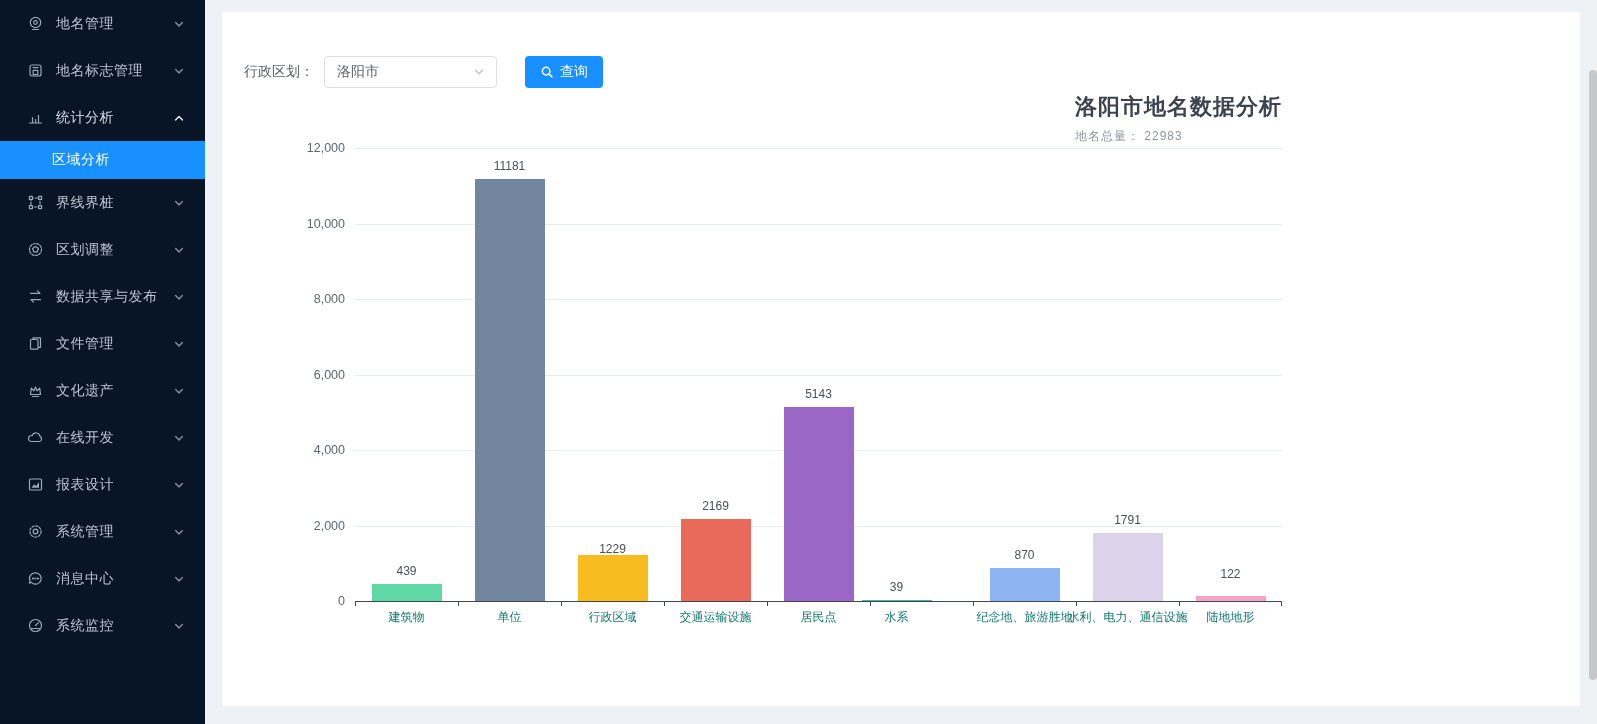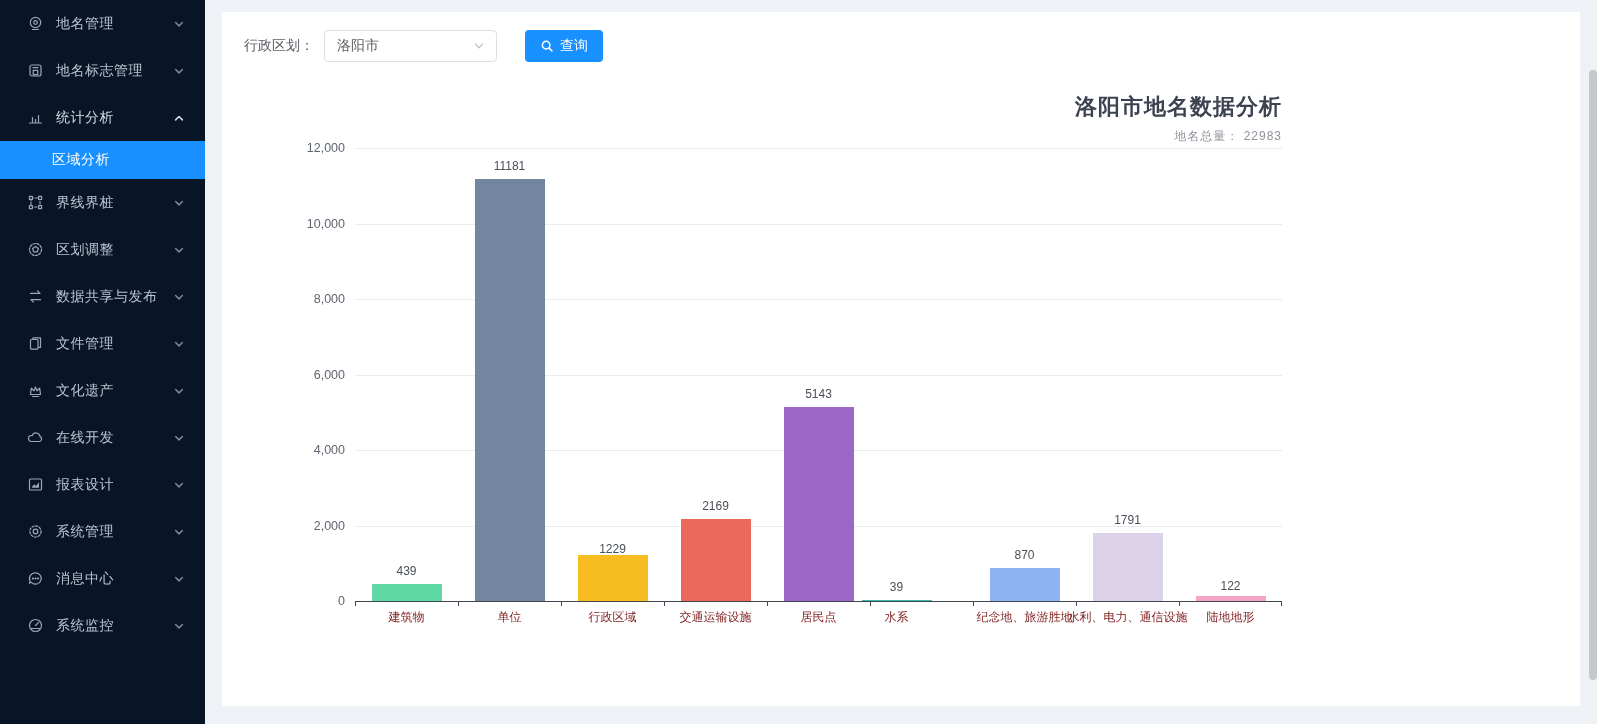--- a/index.html
+++ b/index.html
@@ -33,61 +33,61 @@
   .nav-item.expanded .nav-chevron { color:#d7dee8; }
 
   
   .main { position:absolute; left:205px; top:0; width:1392px; height:724px; background:#eef1f5; }
   .card {
     position:absolute; left:17px; top:12px; width:1358px; height:694px;
     background:#ffffff; border-radius:2px;
   }
 
   
-  .toolbar { display:flex; align-items:center; padding:18px 0 0 22px; }
+  .toolbar { display:flex; align-items:center; padding:44px 0 0 22px; }
   .toolbar-label { font-size:14px; color:#5a5e66; margin-right:10px; }
   .select {
     width:173px; height:32px; border:1px solid #dcdfe6; border-radius:4px;
     display:flex; align-items:center; padding:0 10px 0 12px;
     font-size:14px; color:#606266; cursor:pointer; background:#fff;
   }
   .select-value { flex:1; }
   .select-arrow { color:#c0c4cc; display:inline-flex; }
   .select-arrow svg { width:14px; height:14px; }
   .query-btn {
     margin-left:28px; height:32px; padding:0 15px; border:none; border-radius:4px;
     background:#1890ff; color:#fff; font-size:14px; display:flex; align-items:center;
     cursor:pointer; font-family:inherit;
   }
   .query-btn .btn-icon { display:inline-flex; margin-right:6px; }
   .query-btn svg { width:14px; height:14px; }
 
   
-  .chart-head { position:absolute; top:80px; right:298px; text-align:right; }
+  .chart-head { position:absolute; top:80px; right:298px; text-align:left; }
   .chart-title { font-size:22px; font-weight:bold; color:#3d4250; letter-spacing:1px; }
   .chart-subtitle { font-size:12px; color:#8e939c; margin-top:6px; letter-spacing:1px; }
 
   
   .plot { position:absolute; left:133px; top:136px; width:927px; height:453px; }
   .gridline { position:absolute; left:0; width:100%; height:1px; background:#e6ecf3; }
   .axis-x { position:absolute; left:0; bottom:-1px; width:100%; height:1px; background:#42464e; }
   .tick { position:absolute; top:453px; width:1px; height:5px; background:#42464e; }
   .ylabel {
     position:absolute; right:937px; width:90px; text-align:right;
     font-size:12.5px; color:#5f6670; transform:translateY(-50%); white-space:nowrap;
   }
   .band { position:absolute; bottom:0; height:453px; }
   .bar { position:absolute; bottom:0; left:50%; transform:translateX(-50%); width:70px; }
   .bar-value {
     position:absolute; left:50%; transform:translateX(-50%); white-space:nowrap;
     font-size:12px; color:#4a4f58;
   }
   .cat-label {
     position:absolute; top:461px; left:50%; transform:translateX(-50%);
-    font-size:12px; color:#7f1d1d; white-space:nowrap; background:transparent;
+    font-size:12px; color:#0f766e; white-space:nowrap; background:transparent;
   }
 
   
   .scrollbar-track { position:absolute; right:0; top:0; width:8px; height:724px; background:#f0f1f3; z-index:9; }
   .scrollbar-thumb { position:absolute; right:0; top:70px; width:8px; height:610px; background:#c5c7ca; border-radius:4px; }
 </style>
 </head>
 <body>
 
 <nav class="sidebar" id="sidebar">
@@ -374,21 +374,21 @@
           <span class="bar-value" style="bottom: 38.8425px;">870</span>
           <span class="cat-label">纪念地、旅游胜地</span>
         </div>
         <div class="band" style="left: 721px; width: 103px;">
           <div class="bar" style="height: 67.6102px; background: rgb(220, 210, 234);"></div>
           <span class="bar-value" style="bottom: 73.6102px;">1791</span>
           <span class="cat-label">水利、电力、通信设施</span>
         </div>
         <div class="band" style="left: 824px; width: 103px;">
           <div class="bar" style="height: 4.6055px; background: rgb(247, 163, 197);"></div>
-          <span class="bar-value" style="bottom: 8px;">122</span>
+          <span class="bar-value" style="bottom: 20px;">122</span>
           <span class="cat-label">陆地地形</span>
         </div>
       </div>
   </div>
 </div>
 
 <div class="scrollbar-track">
   <div class="scrollbar-thumb"></div>
 </div>
 

